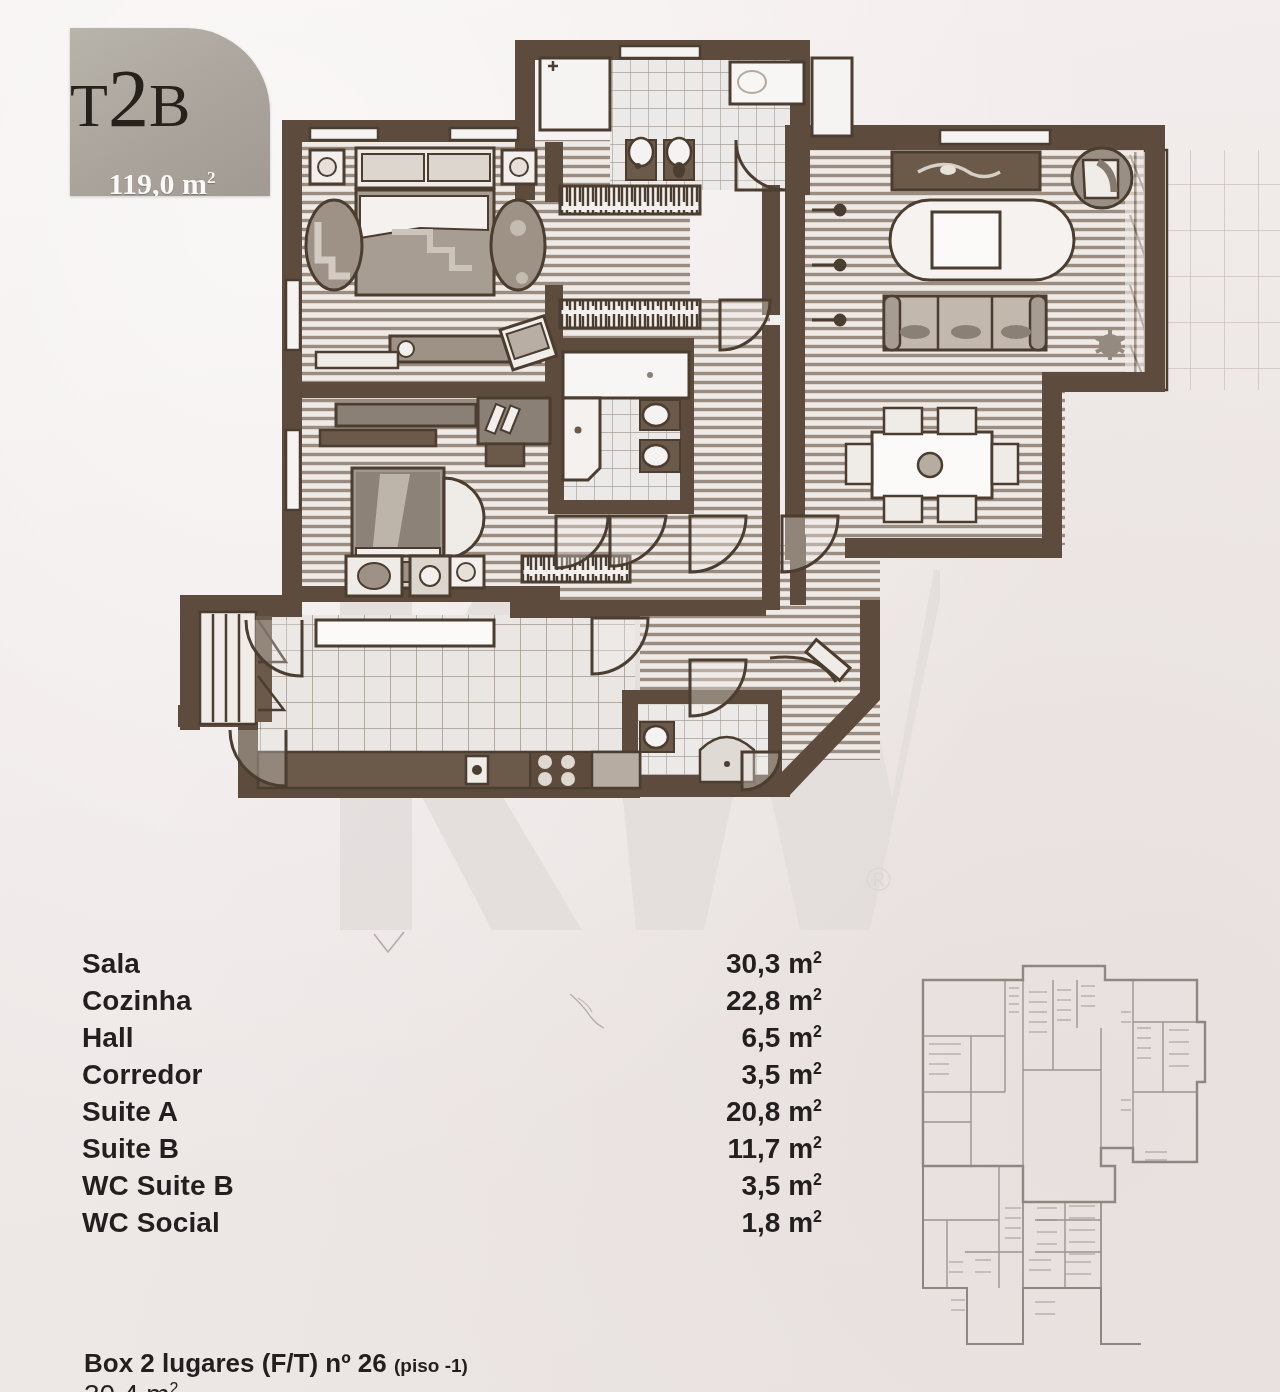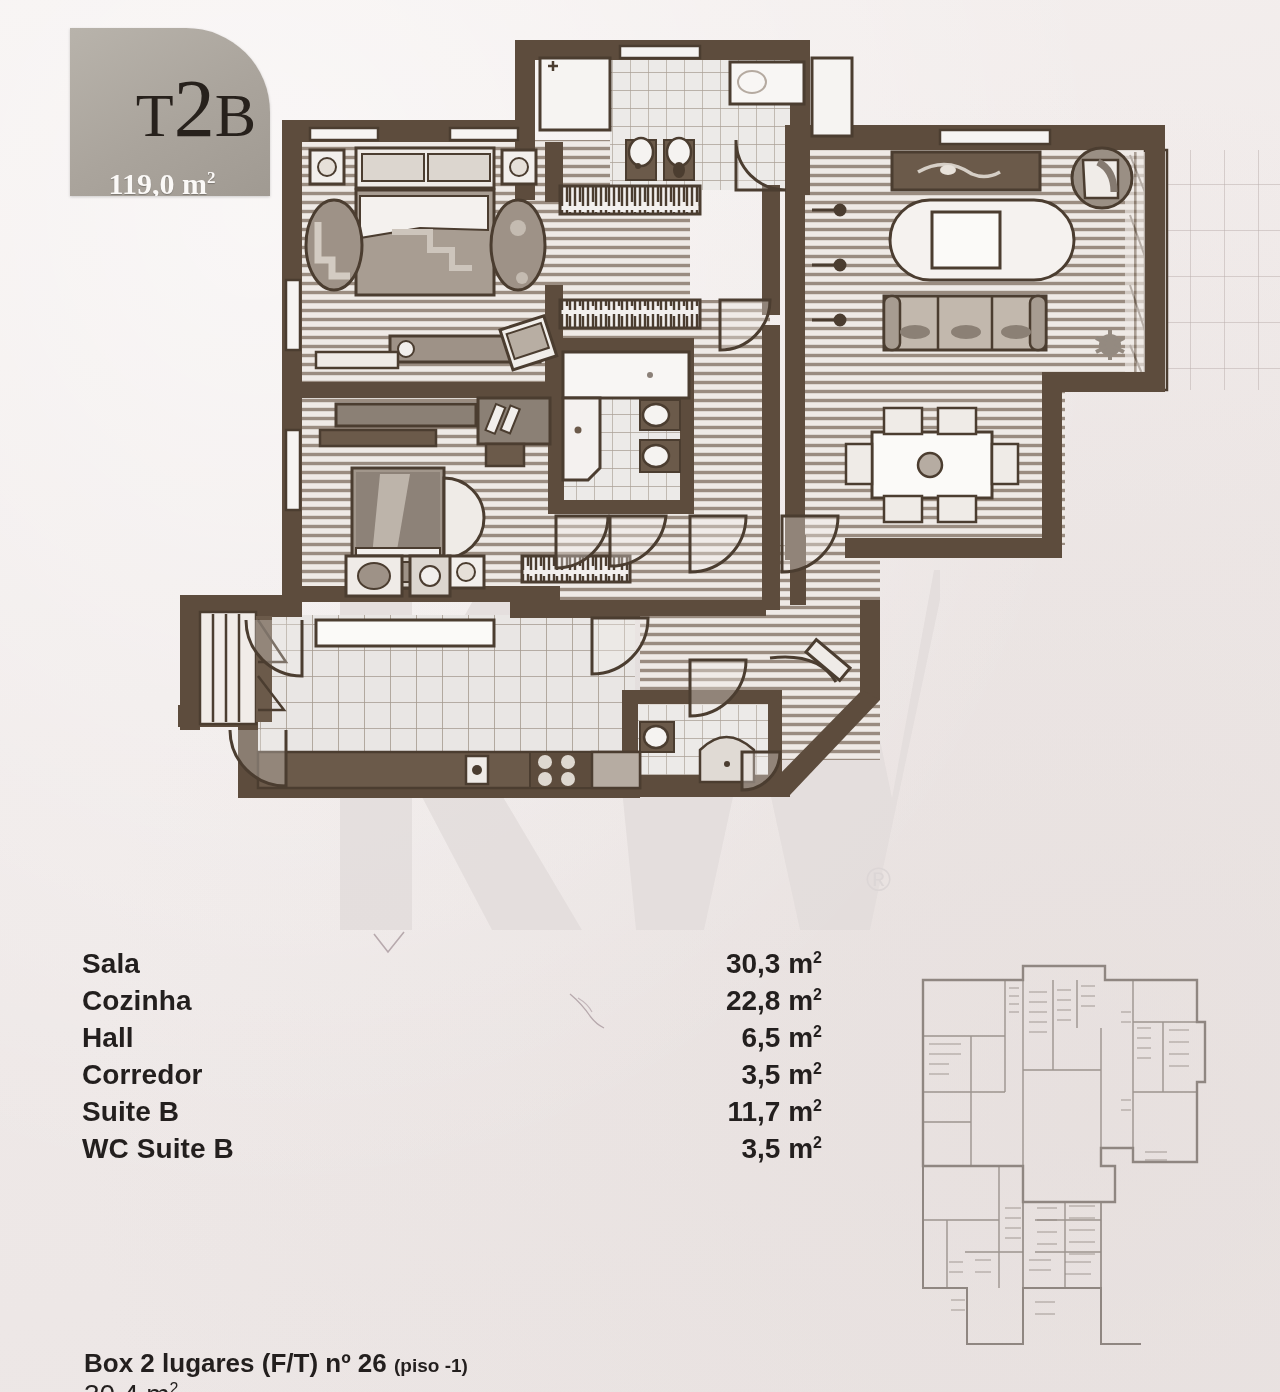--- a/index.html
+++ b/index.html
@@ -23,22 +23,22 @@
 
   
   .badge{
     position:absolute;left:70px;top:28px;width:200px;height:168px;
     background:linear-gradient(150deg,#b8b3ab 0%,#aaa49c 55%,#a09a92 100%);
     border-top-right-radius:84px;
     box-shadow:0 1px 3px rgba(0,0,0,.18);
     overflow:hidden;
   }
   .badge-code{
-    position:absolute;left:0;right:14px;top:40px;
-    text-align:right;
+    position:absolute;left:0;right:14px;top:30px;
+    text-align:left;
     font-family:"Liberation Serif", serif;
     color:#27211c;
     line-height:1;
   }
   .badge-code .t{font-size:62px;}
   .badge-code .two{font-size:82px;}
   .badge-code .b{font-size:62px;}
   .badge-area{
     position:absolute;left:0;right:16px;top:128px;
     text-align:center;
@@ -496,32 +496,40 @@
   <div class="room-row">
     <span class="room-name">Hall</span>
     <span class="room-area"><span>6,5 m</span><sup>2</sup></span>
   </div>
 
   <div class="room-row">
     <span class="room-name">Corredor</span>
     <span class="room-area"><span>3,5 m</span><sup>2</sup></span>
   </div>
 
+  <div class="room-row">
+    <span class="room-name">Suite A</span>
+    <span class="room-area"><span>20,8 m</span><sup>2</sup></span>
+  </div>
 
 
   <div class="room-row">
     <span class="room-name">Suite B</span>
     <span class="room-area"><span>11,7 m</span><sup>2</sup></span>
   </div>
 
   <div class="room-row">
     <span class="room-name">WC Suite B</span>
     <span class="room-area"><span>3,5 m</span><sup>2</sup></span>
   </div>
 
+  <div class="room-row">
+    <span class="room-name">WC Social</span>
+    <span class="room-area"><span>1,8 m</span><sup>2</sup></span>
+  </div>
 
 </div>
 
 <div class="box-row">
   <span class="box-label"><span>Box 2 lugares (F/T) nº 26 </span><span class="small">(piso -1)</span></span>
   <span class="box-area"><span>30,4 m</span><sup>2</sup></span>
 </div>
 
 <div class="keyplan">
 <svg width="310" height="400" viewBox="0 0 310 400">

